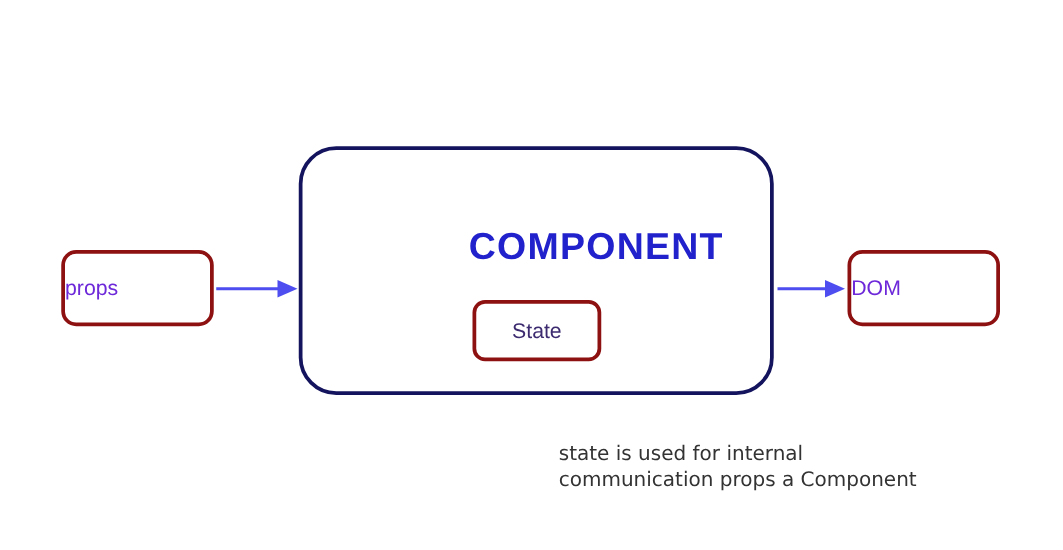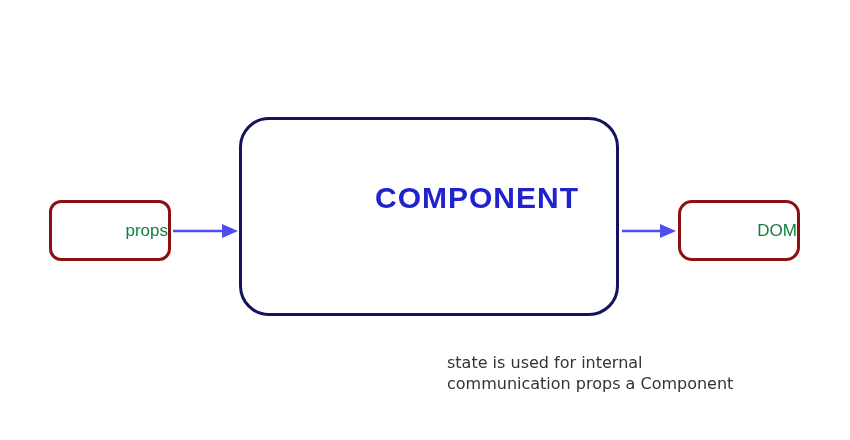--- a/index.html
+++ b/index.html
@@ -18,27 +18,26 @@
     background: #ffffff;
   }
   .red-node {
     position: absolute;
     box-sizing: border-box;
     background: #ffffff;
     border: 3px solid #8e1111;
     border-radius: 12px;
     display: flex;
     align-items: center;
-    justify-content: flex-end;
-    color: #15803d;
+    justify-content: flex-start;
+    color: #6d28d9;
     font-size: 17px;
-    padding-left: 41px;
   }
   .node-props { left: 49px; top: 200px; width: 122px; height: 61px; }
-  .node-dom   { left: 678px; top: 200px; width: 122px; height: 61px; border-radius: 14px; }
+  .node-dom   { left: 678px; top: 200px; width: 122px; height: 61px; }
   .component-box {
     position: absolute;
     left: 239px; top: 117px;
     width: 380px; height: 199px;
     box-sizing: border-box;
     background: #ffffff;
     border: 3px solid #14145e;
     border-radius: 30px;
   }
   .component-title {
@@ -85,20 +84,23 @@
 <body>
 
 <div class="canvas">
 
   <div class="red-node node-props">
     <span>props</span>
   </div>
 
   <div class="component-box">
     <div class="component-title">COMPONENT</div>
+    <div class="node-state">
+      <span>State</span>
+    </div>
   </div>
 
   <div class="red-node node-dom">
     <span>DOM</span>
   </div>
 
   <svg class="arrows-layer" viewBox="0 0 850 440">
     <line x1="173" y1="231" x2="226" y2="231" stroke-width="2.5" stroke="#4d4df0"></line>
     <polygon points="238,231 222,224 222,238" fill="#4d4df0"></polygon>
     <line x1="622" y1="231" x2="664" y2="231" stroke-width="2.5" stroke="#4d4df0"></line>

